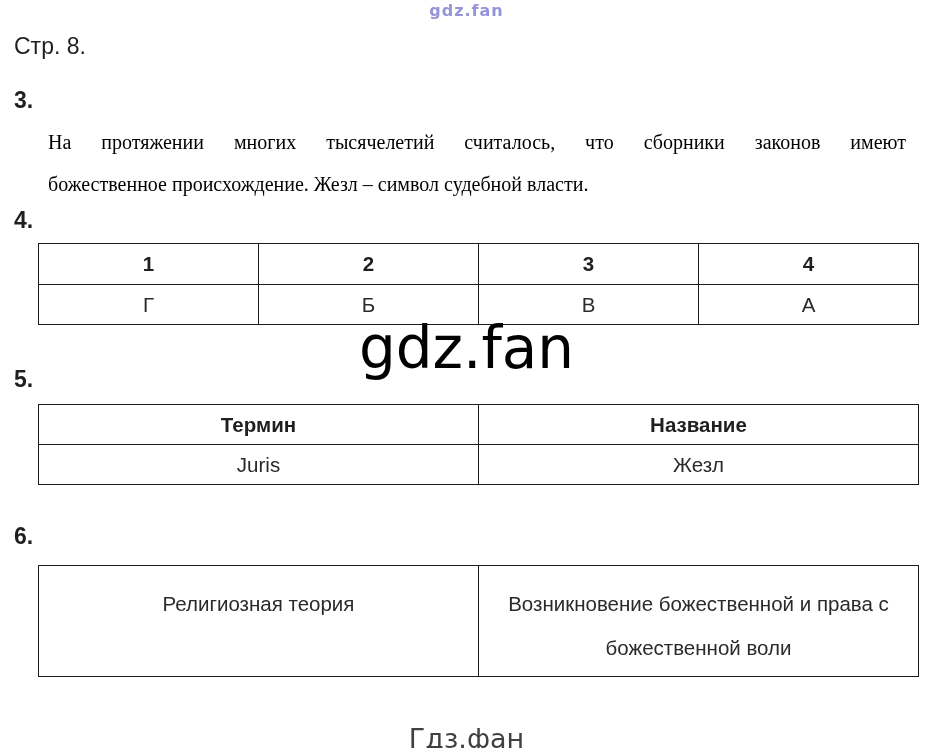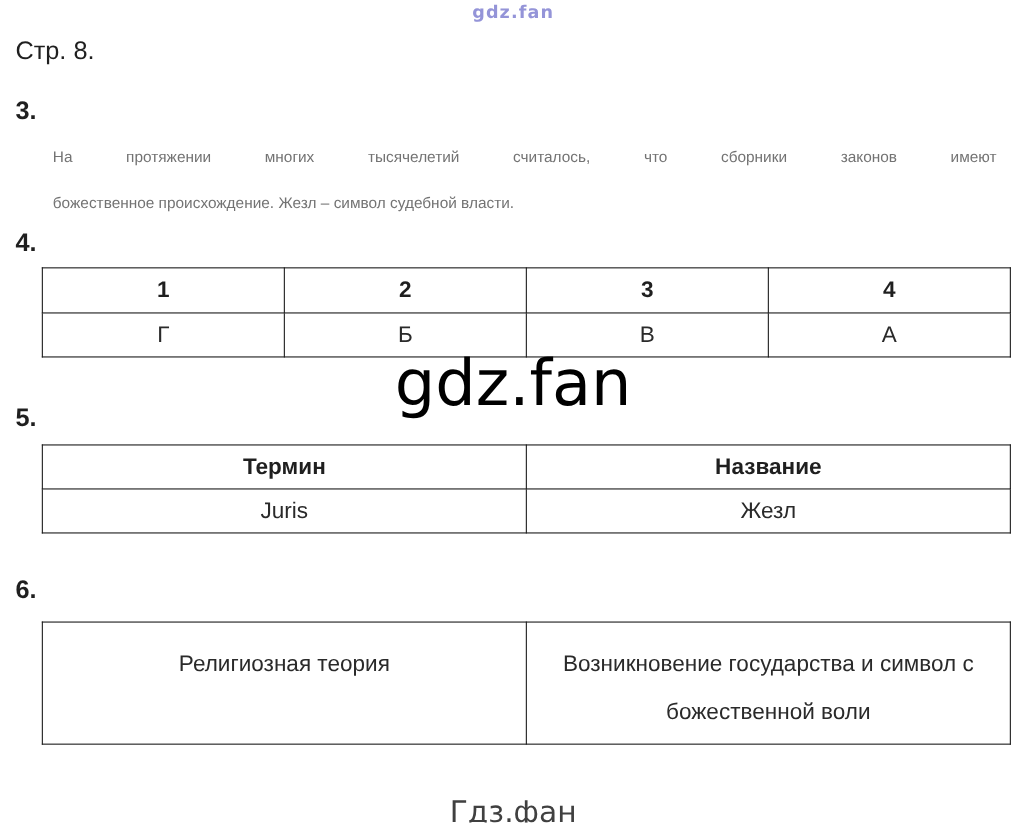--- a/index.html
+++ b/index.html
@@ -46,23 +46,24 @@
   .sec-num.n3 { top: 87px; }
   .sec-num.n4 { top: 207px; }
   .sec-num.n5 { top: 366px; }
   .sec-num.n6 { top: 523px; }
 
   .para {
     position: absolute;
     top: 121px;
     left: 48px;
     width: 858px;
-    font-size: 14px;
+    font-size: 20px;
     line-height: 42px;
-    color: #737373;
+    color: #000000;
+    font-family: Liberation Serif, serif;
   }
   .para .line-justify {
     text-align: justify;
     text-align-last: justify;
   }
   .para .line-left {
     text-align: left;
   }
 
   table.doc-table {
@@ -174,20 +175,20 @@
     </tr>
   </tbody>
     </table>
 
   <div class="sec-num n6">6.</div>
 
   <table class="doc-table t6">
     <tbody>
     <tr>
       <td>Религиозная теория</td>
-      <td>Возникновение государства и символ с божественной воли</td>
+      <td>Возникновение божественной и права с божественной воли</td>
     </tr>
   </tbody>
     </table>
 
   <div class="footer-watermark">Гдз.фан</div>
 
 </div>
 
 </body></html>

